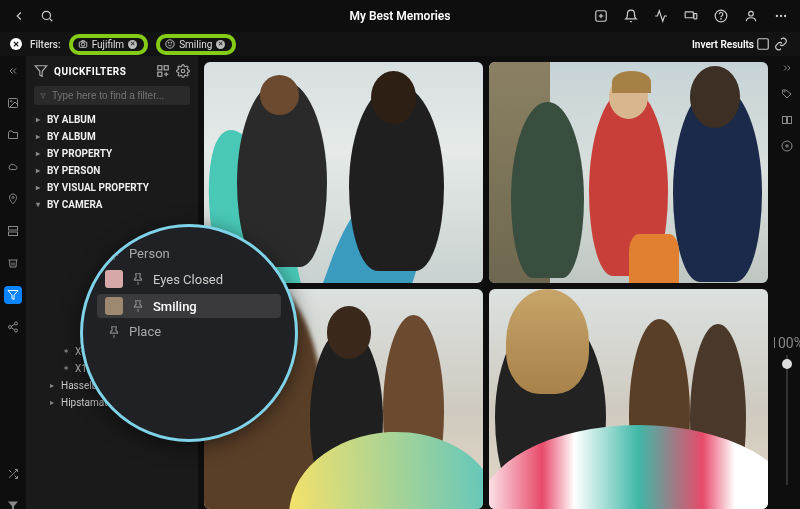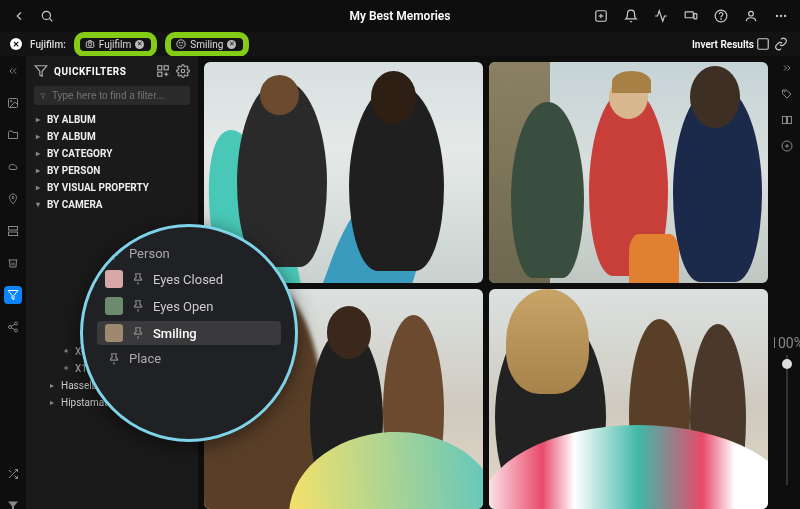--- a/index.html
+++ b/index.html
@@ -11,21 +11,21 @@
   .topbar .left { display: flex; align-items: center; gap: 10px; }
   .topbar .title { position: absolute; left: 50%; transform: translateX(-50%); font-size: 12px; font-weight: 600; color: #fff; }
   .topbar .right { margin-left: auto; display: flex; align-items: center; gap: 12px; }
   .icon-btn { width: 18px; height: 18px; display: flex; align-items: center; justify-content: center; color: #ccc; cursor: pointer; }
   .icon-btn svg { width: 14px; height: 14px; }
 
   
   .filterbar { height: 24px; background: #131313; display: flex; align-items: center; padding: 0 10px; gap: 8px; font-size: 10px; }
   .filterbar .dot { width: 12px; height: 12px; border-radius: 50%; background: #fff; display: flex; align-items: center; justify-content: center; color:#000; font-size:8px; font-weight:bold;}
   .filterbar .label { color: #ddd; font-weight: 500; }
-  .chip { display: inline-flex; align-items: center; gap: 4px; border: 6px solid #84cc16; border-radius: 10px; padding: 1px 7px 1px 5px; color: #ddd; justify-content: space-between; }
+  .chip { display: inline-flex; align-items: center; gap: 4px; border: 4px solid #84cc16; border-radius: 10px; padding: 1px 7px 1px 5px; color: #ddd; justify-content: space-between; }
   .chip .cx { width: 9px; height: 9px; border-radius: 50%; background: #bbb; color:#111; font-size:7px; display:flex; align-items:center; justify-content:center;}
   .chip svg { width: 10px; height: 10px; }
   .filterbar .right { margin-left: auto; display: flex; align-items: center; }
   .invert { font-weight: 600; color: #fff; }
 
   
   .main { display: flex; height: calc(100% - 50px); }
 
   
   .rail { width: 26px; background: #0e0e0e; display: flex; flex-direction: column; align-items: center; padding-top: 6px; gap: 14px; }
@@ -139,21 +139,21 @@
           <circle cx="5" cy="12" r="2"></circle>
           <circle cx="12" cy="12" r="2"></circle>
           <circle cx="19" cy="12" r="2"></circle>
         </svg>
       </span>
   </div>
 </div>
 
 <div class="filterbar">
   <span class="dot">✕</span>
-  <span class="label">Fujifilm:</span>
+  <span class="label">Filters:</span>
   <span class="chip">
     <svg viewBox="0 0 24 24" fill="none" stroke="currentColor" stroke-width="2">
         <rect x="3" y="7" width="18" height="13" rx="2"></rect>
         <circle cx="12" cy="13" r="4"></circle>
         <path d="M8 7l1-3h6l1 3"></path>
       </svg>
     <span>Fujifilm</span>
     <span class="cx">✕</span>
   </span>
   <span class="chip">
@@ -287,21 +287,21 @@
       <div class="trow group">
           <span class="arw">▸</span>
           <span>BY ALBUM</span>
         </div>
       <div class="trow group">
           <span class="arw">▸</span>
           <span>BY ALBUM</span>
         </div>
       <div class="trow group">
           <span class="arw">▸</span>
-          <span>BY CATEGORY</span>
+          <span>BY PROPERTY</span>
         </div>
       <div class="trow group">
           <span class="arw">▸</span>
           <span>BY PERSON</span>
         </div>
       <div class="trow group">
           <span class="arw">▸</span>
           <span>BY VISUAL PROPERTY</span>
         </div>
       <div class="trow group">
@@ -417,28 +417,20 @@
       <span>Person</span>
     </div>
     <div class="crow">
       <span class="thumb pink"></span>
       <svg class="pin" viewBox="0 0 24 24" fill="none" stroke="currentColor" stroke-width="2">
           <line x1="12" y1="17" x2="12" y2="22"></line>
           <path d="M8 3h8l-1 6 3 3v2H6v-2l3-3z"></path>
         </svg>
       <span>Eyes Closed</span>
     </div>
-    <div class="crow">
-      <span class="thumb grn"></span>
-      <svg class="pin" viewBox="0 0 24 24" fill="none" stroke="currentColor" stroke-width="2">
-          <line x1="12" y1="17" x2="12" y2="22"></line>
-          <path d="M8 3h8l-1 6 3 3v2H6v-2l3-3z"></path>
-        </svg>
-      <span>Eyes Open</span>
-    </div>
     <div class="crow sel">
       <span class="thumb brn"></span>
       <svg class="pin" viewBox="0 0 24 24" fill="none" stroke="currentColor" stroke-width="2">
           <line x1="12" y1="17" x2="12" y2="22"></line>
           <path d="M8 3h8l-1 6 3 3v2H6v-2l3-3z"></path>
         </svg>
       <span>Smiling</span>
     </div>
     <div class="crow head">
       <svg class="pin" viewBox="0 0 24 24" fill="none" stroke="currentColor" stroke-width="2">

